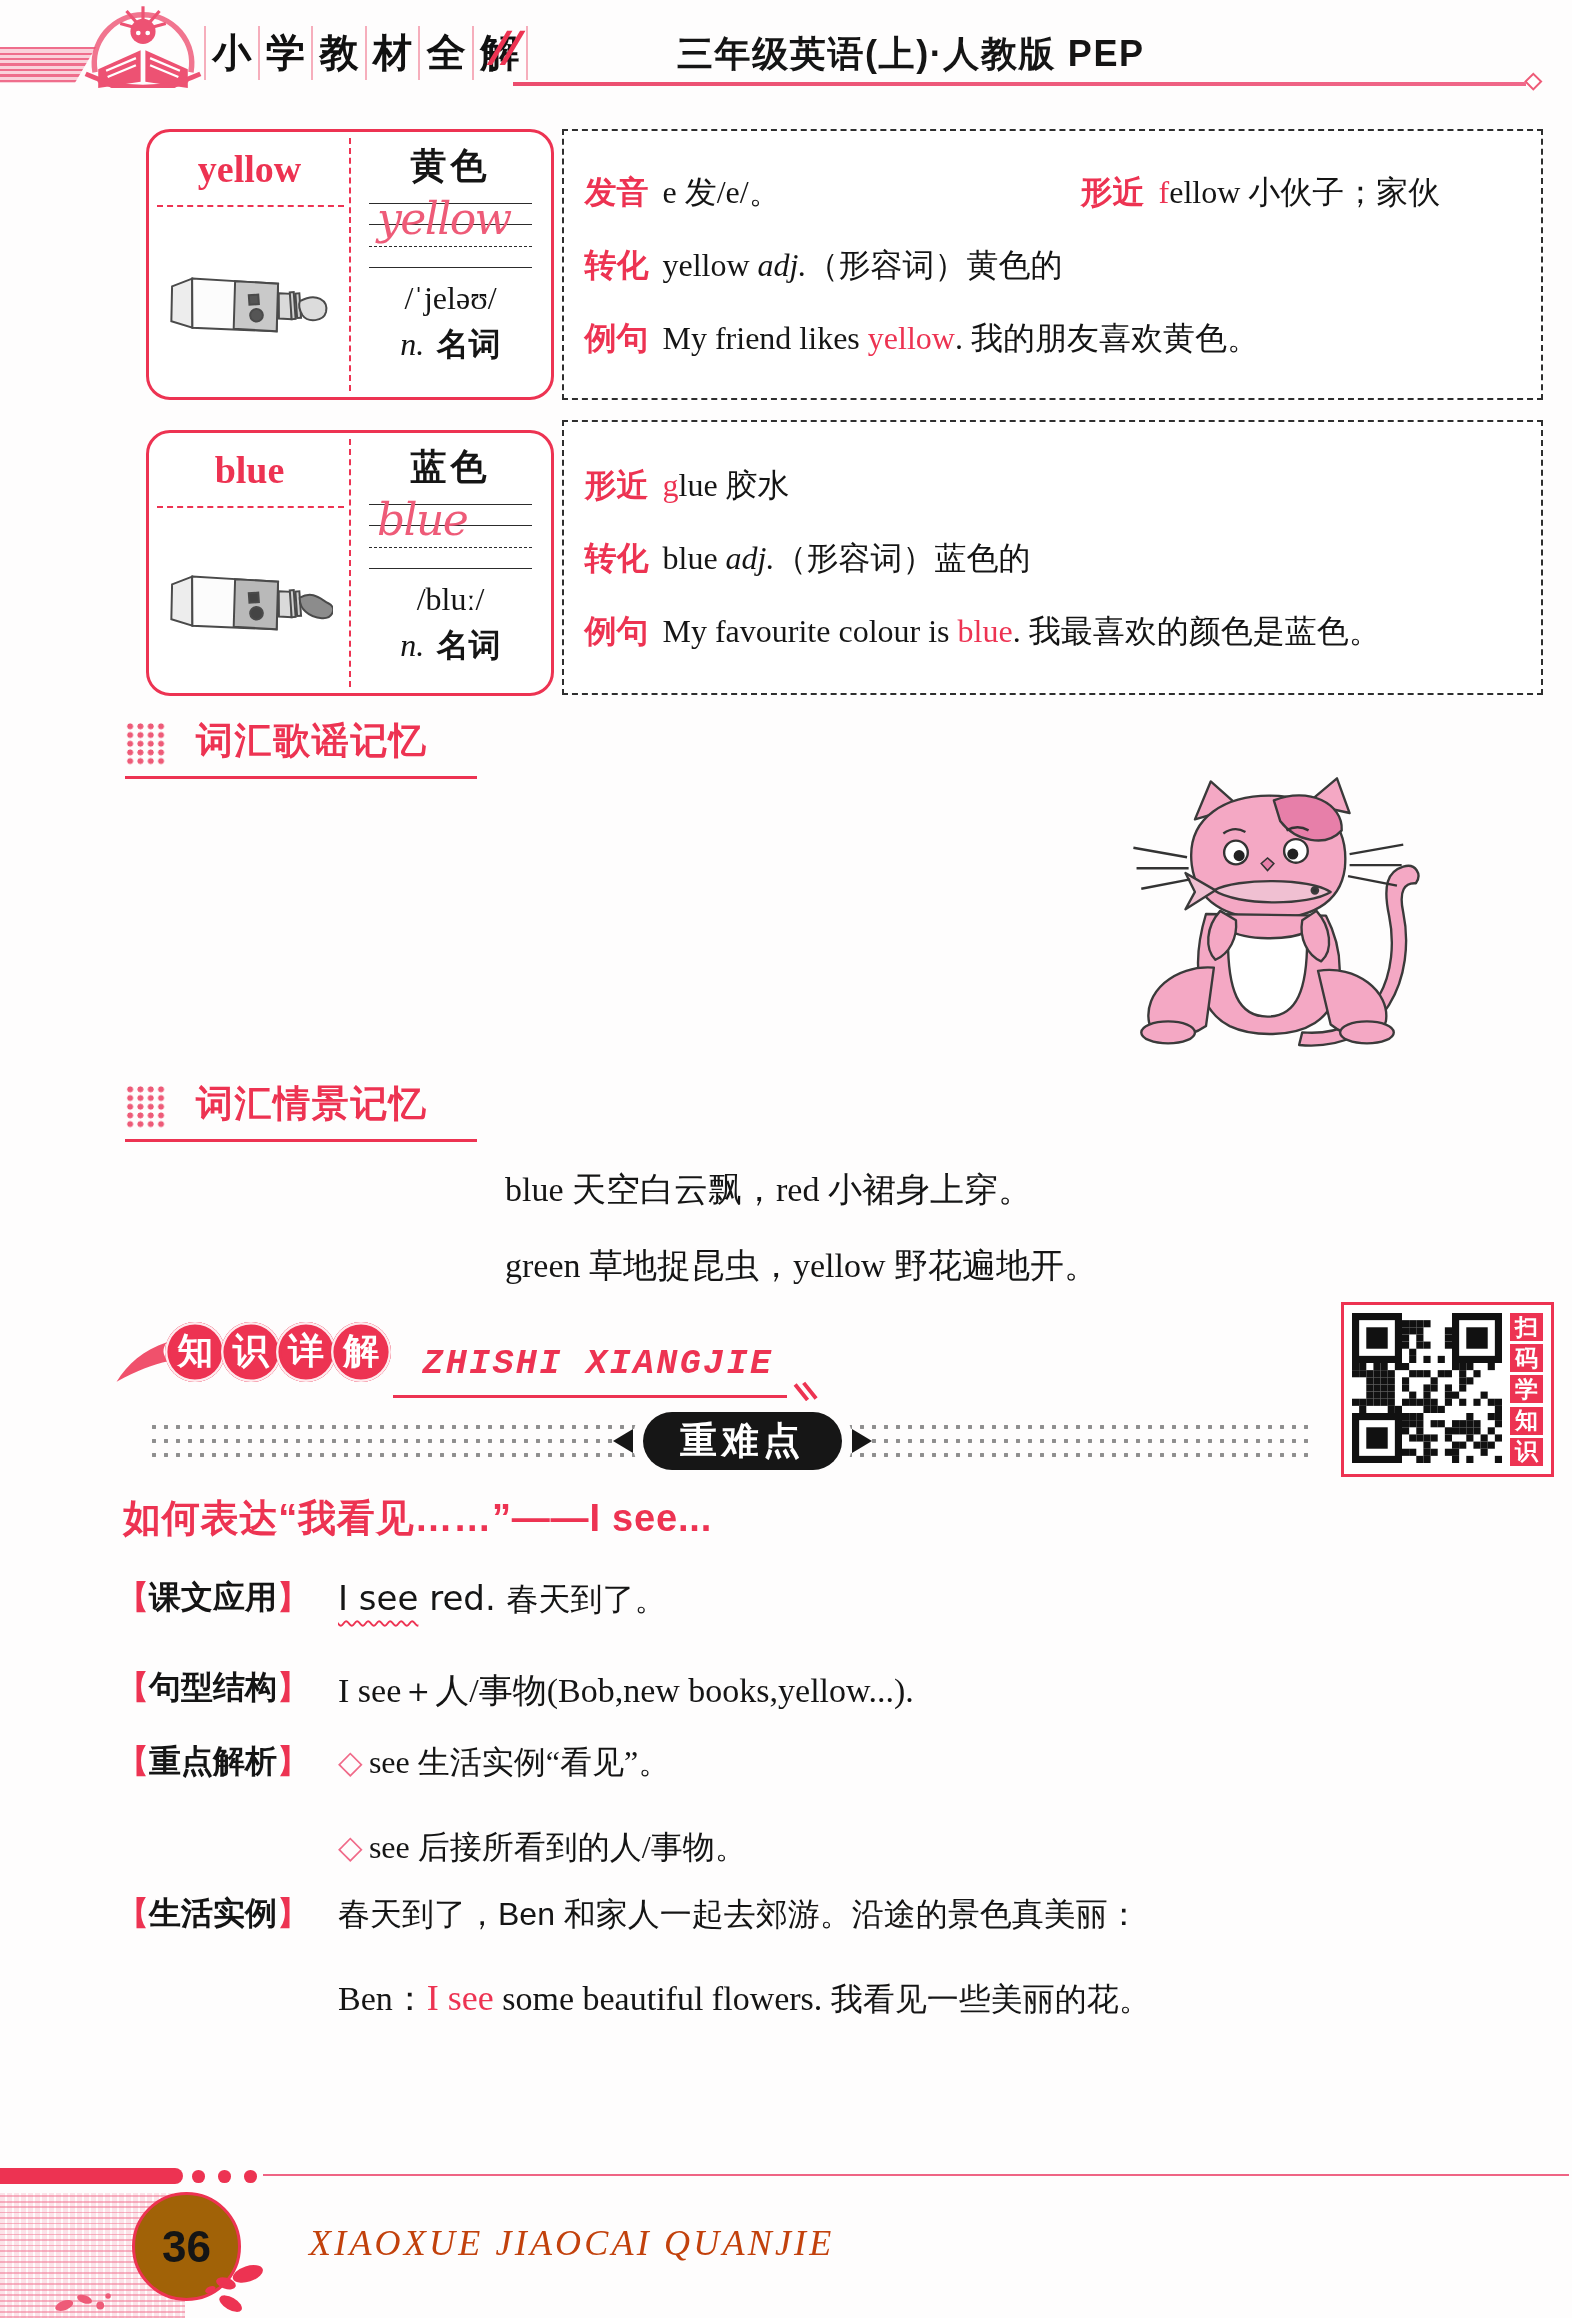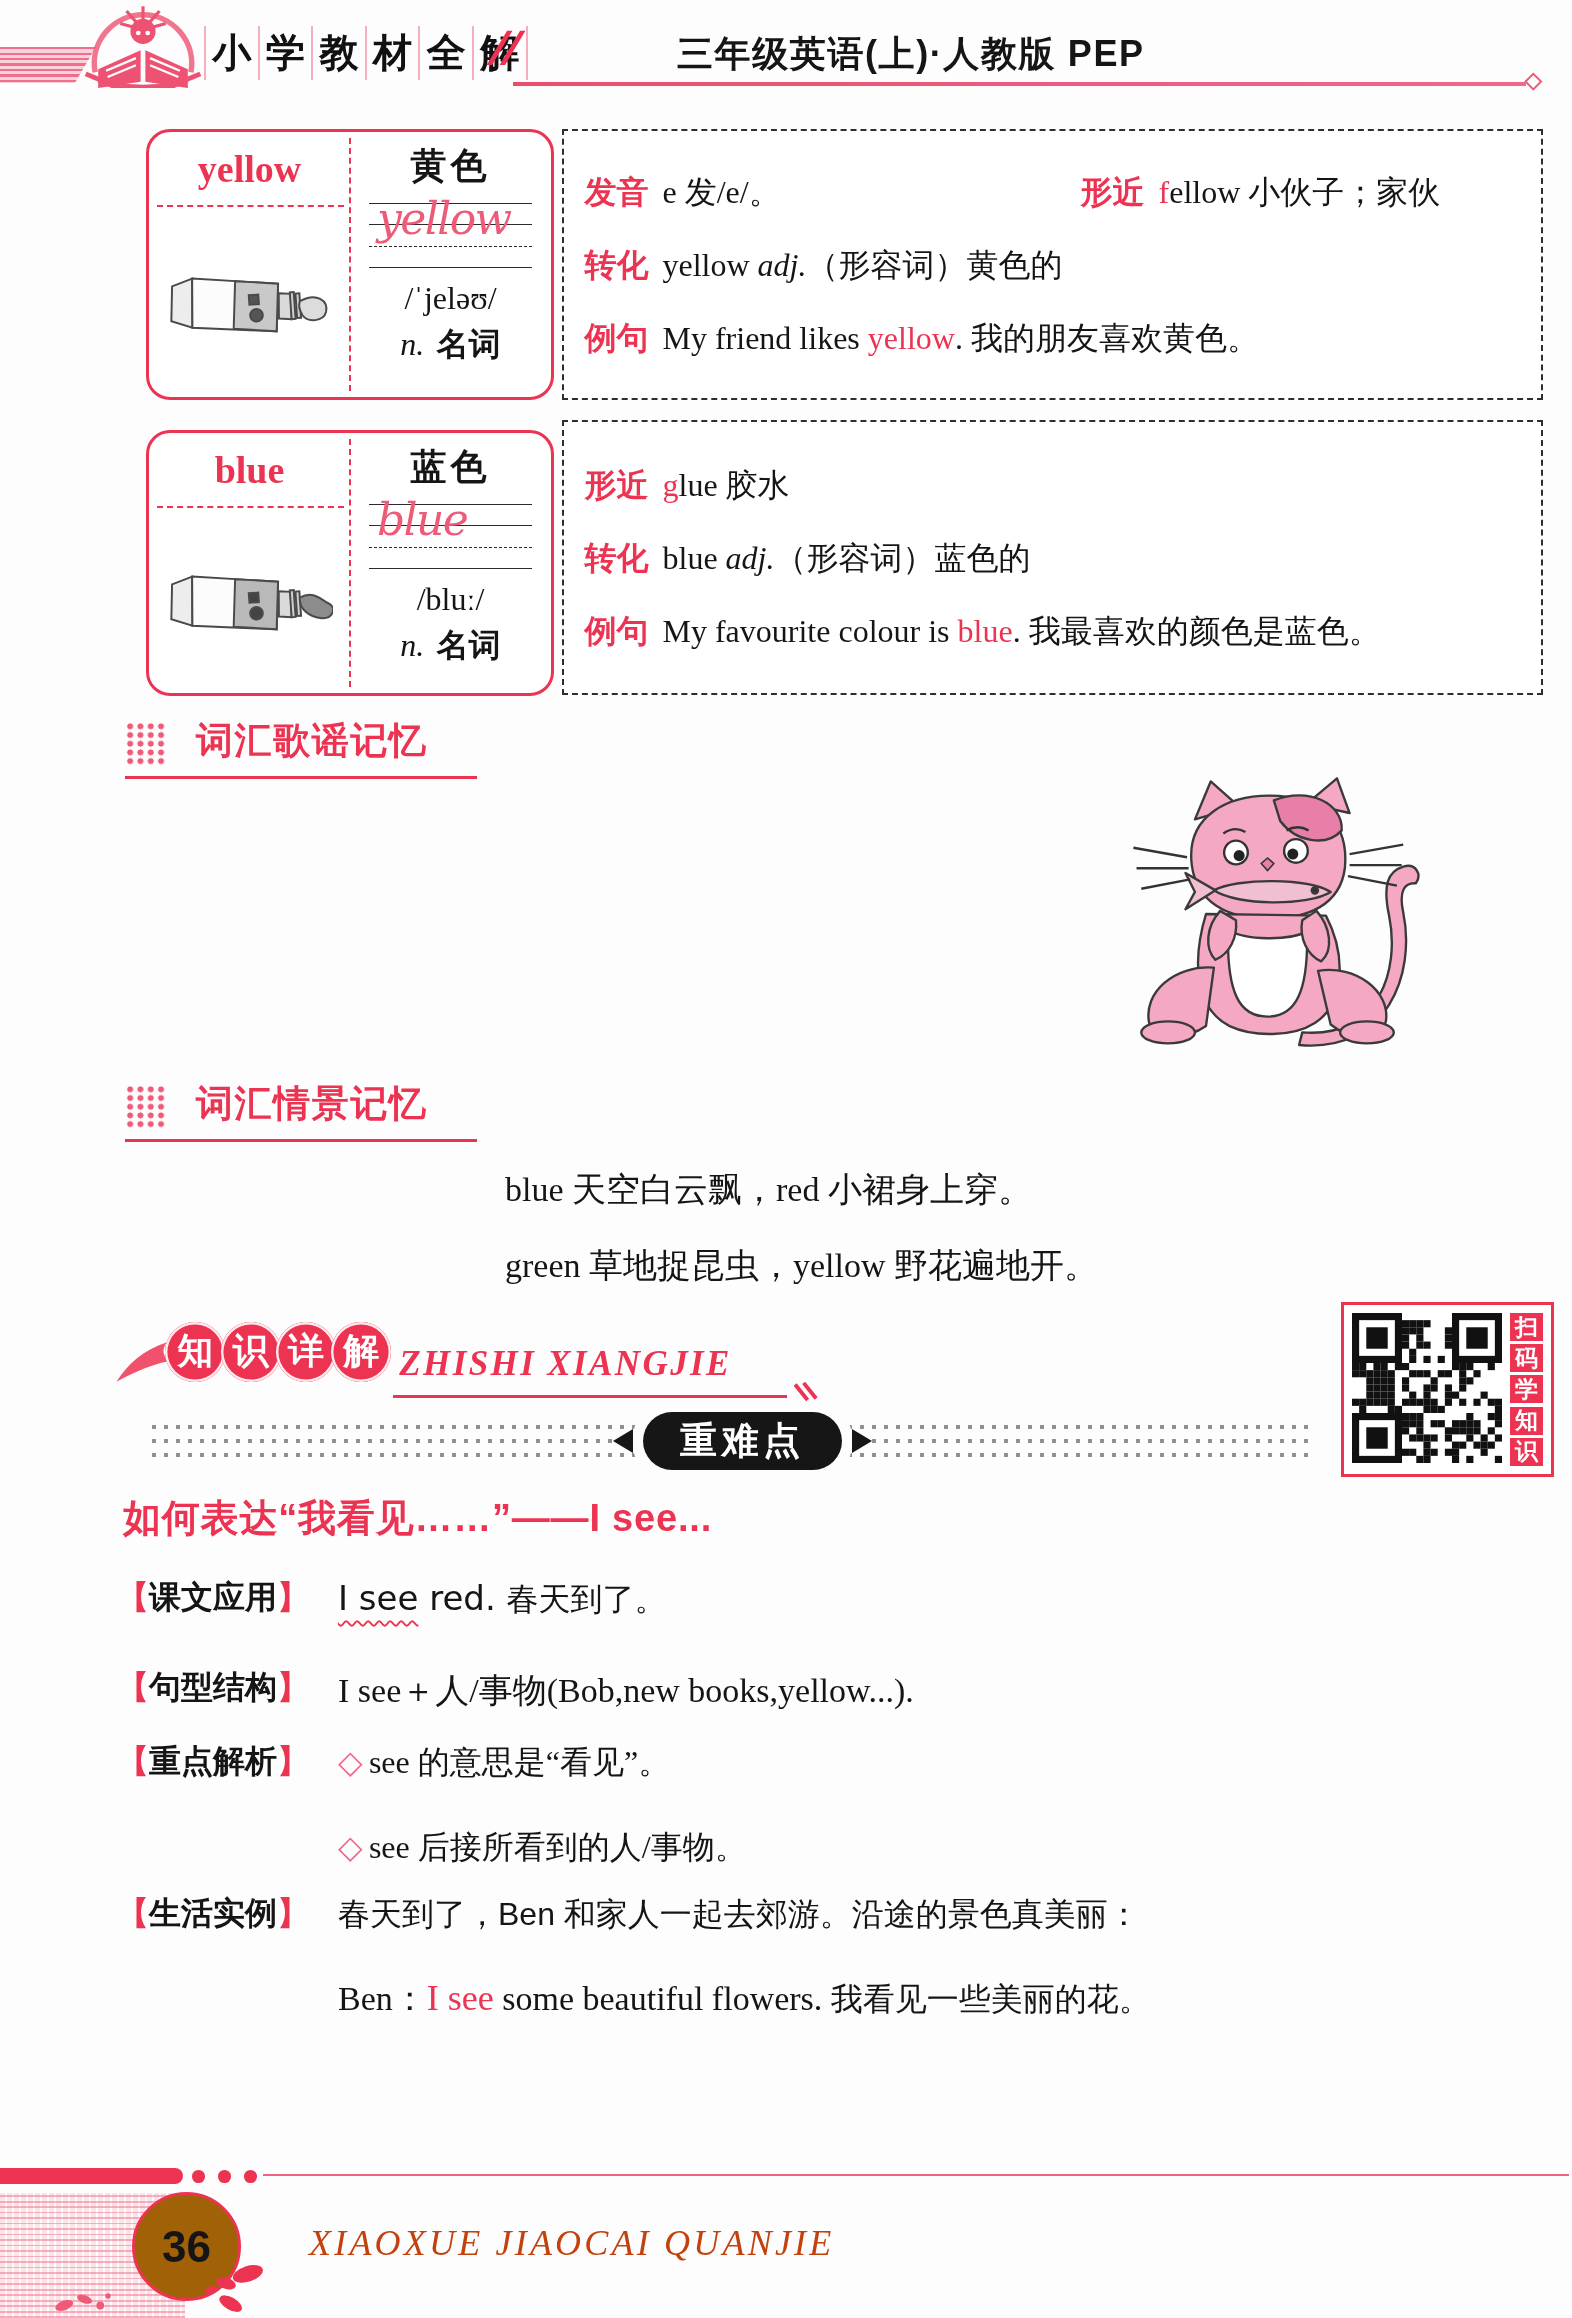--- a/index.html
+++ b/index.html
@@ -65,21 +65,21 @@
   .context-lines{left:505px;top:1152px;font-size:34px;line-height:76px}
 
   .cat{left:1119px;top:772px;width:316px;height:288px}
 
   
   .zrow{left:115px;top:1308px;display:flex;align-items:center;height:87px}
   .zswoosh{width:55px;height:46px;margin-bottom:-20.5px}
   .zchar{width:60px;height:60px;border-radius:50%;background:var(--accent);color:#fff;font-size:36px;font-weight:700;
          display:flex;align-items:center;justify-content:center;margin-left:-4.7px;
          box-shadow:inset 0 0 0 2.4px rgba(255,255,255,.9), inset 0 0 0 5.5px var(--accent)}
-  .zroman{margin-left:8px;color:var(--accent);font-family:Liberation Serif, serif;font-style:italic;
+  .zroman{margin-left:31px;color:var(--accent);font-family:Liberation Mono, monospace;font-style:italic;
           font-weight:700;font-size:35px;letter-spacing:2.4px;padding-top:24px}
   .zline{left:393px;top:1395px;width:394px;border-top:3.2px solid var(--accent)}
   .zarrow{left:792px;top:1381px;width:28px;height:24px}
 
   
   .qrbox{left:1341px;top:1302px;border:3.2px solid var(--accent);padding:8px;display:flex;gap:8px;background:#fff}
   .qlabels{display:flex;flex-direction:column;gap:3.2px}
   .qlabel{width:33px;height:28px;background:var(--accent);color:#fff;font-weight:700;font-size:23px;
           display:flex;align-items:center;justify-content:center}
 
@@ -507,21 +507,21 @@
 
   <div class="abs ilabel" style="top:1666px">
     <span class="br">【</span><span>句型结构</span><span class="br">】</span>
   </div>
   <div class="abs icontent serif" style="top:1668px;font-size:34px">I see＋人/事物(Bob,new books,yellow...).</div>
 
   <div class="abs ilabel" style="top:1740px">
     <span class="br">【</span><span>重点解析</span><span class="br">】</span>
   </div>
   <div class="abs icontent" style="top:1741px">
-    <span class="dia">◇</span><span class="serif">see 的意思是“看见”。</span>
+    <span class="dia">◇</span><span class="serif">see 生活实例“看见”。</span>
   </div>
   <div class="abs icontent" style="top:1826px">
     <span class="dia">◇</span><span class="serif">see 后接所看到的人/事物。</span>
   </div>
 
   <div class="abs ilabel" style="top:1892px">
     <span class="br">【</span><span>生活实例</span><span class="br">】</span>
   </div>
   <div class="abs icontent" style="top:1893px">春天到了，Ben 和家人一起去郊游。沿途的景色真美丽：</div>
   <div class="abs icontent" style="top:1976px">

